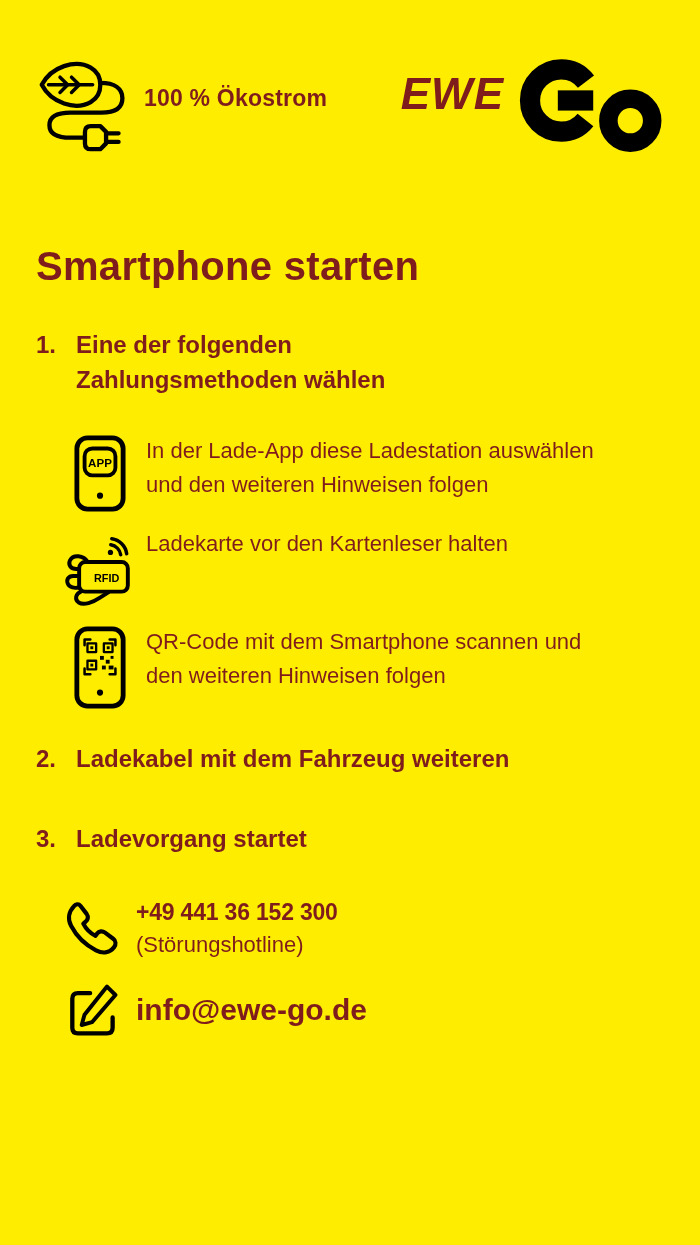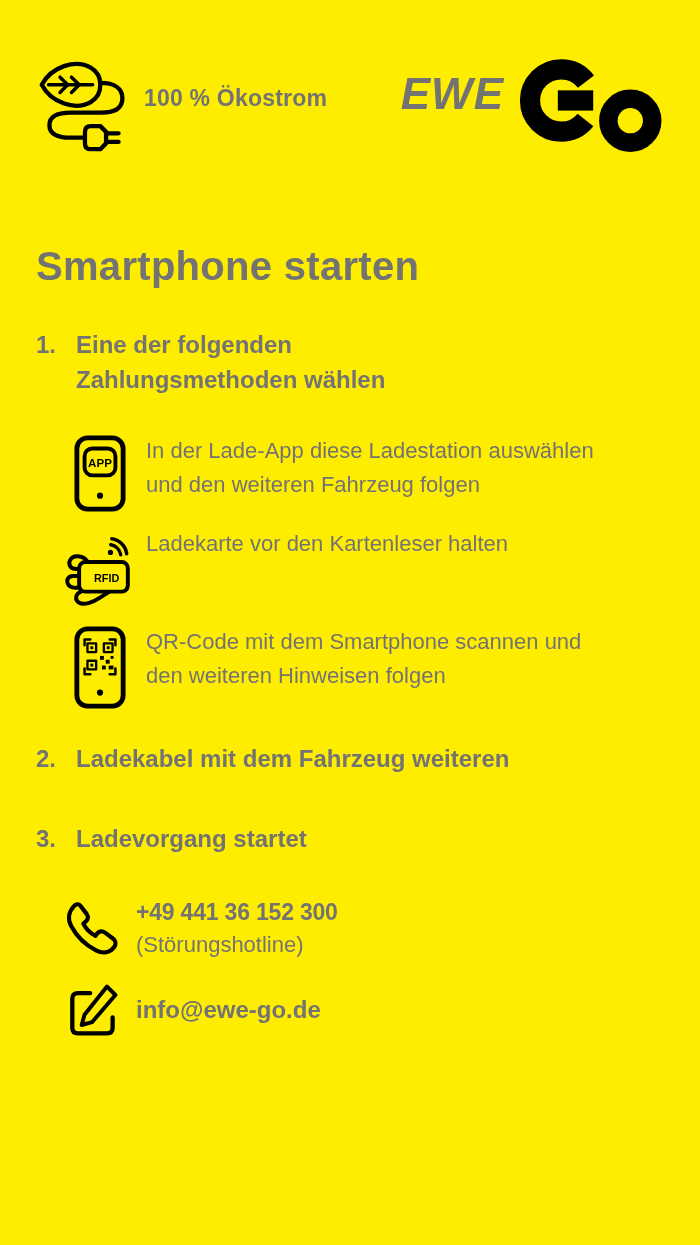--- a/index.html
+++ b/index.html
@@ -1,18 +1,18 @@
 <!DOCTYPE html>
 <html><head>
 <meta charset="utf-8">
 <style>
   * { margin:0; padding:0; box-sizing:border-box; }
   body { background:#fff; font-family:"Liberation Sans", sans-serif; }
   .page {
-    width:700px; height:1245px; background:#FFED00; color:#737373;
+    width:700px; height:1245px; background:#FFED00; color:#7f1d1d;
     overflow:hidden; padding:0 36px; position:relative;
   }
   
   .header { display:flex; align-items:center; padding-top:50px; height:160px; }
   .eco-block { display:flex; align-items:center; }
   .leaf-wrap svg { width:96px; height:104px; display:block; }
   .tagline { font-size:23px; font-weight:bold; margin-left:12px; margin-top:-14px; letter-spacing:0.2px; }
   .logo { margin-left:auto; display:flex; align-items:center; margin-top:-4px; }
   .logo-ewe { font-size:44px; font-weight:800; font-style:italic; letter-spacing:1px; margin-right:10px; margin-top:-18px; }
   .go-mark { width:150px; height:100px; display:block; }
@@ -34,21 +34,21 @@
   .method-text { font-size:22px; line-height:1.58; white-space:pre-line; margin-left:6px; max-width:530px; }
   
   .contact-row { display:flex; align-items:center; margin-left:26px; }
   .contact-row.phone-row { margin-top:42px; }
   .contact-row.email-row { margin-top:22px; }
   .contact-icon { width:74px; flex:none; display:flex; justify-content:flex-start; }
   .contact-icon svg { display:block; }
   .contact-text { margin-left:0; }
   .phone-number { font-size:23px; font-weight:bold; letter-spacing:-0.2px; }
   .phone-note { font-size:22px; font-weight:normal; margin-top:6px; }
-  .email-text { font-size:24px; font-weight:bold; }
+  .email-text { font-size:30px; font-weight:bold; }
   .stroke { fill:none; stroke:#000; stroke-linecap:round; stroke-linejoin:round; }
 </style>
 </head>
 <body>
 
 <div class="page">
 
   <div class="header">
     <div class="eco-block">
       <span class="leaf-wrap">
@@ -86,21 +86,21 @@
     <div class="method">
       <span class="method-icon">
         <svg viewBox="0 0 56 82" width="54" height="79">
           <rect class="stroke" stroke-width="5" x="4" y="4" width="48" height="74" rx="11"></rect>
           <rect class="stroke" stroke-width="4" x="12" y="15" width="32" height="28" rx="8"></rect>
           <text x="28" y="34" text-anchor="middle" font-family="Liberation Sans, sans-serif" font-size="12" font-weight="bold" fill="#000">APP</text>
           <circle cx="28" cy="64" r="3.2" fill="#000"></circle>
         </svg>
       </span>
       <span class="method-text">In der Lade-App diese Ladestation auswählen
-und den weiteren Fahrzeug folgen</span>
+und den weiteren Hinweisen folgen</span>
     </div>
 
     <div class="method">
       <span class="method-icon">
         <svg viewBox="0 0 92 92" width="84" height="84">
           <path class="stroke" stroke-width="4" d="M58.4 18.2 A 14 14 0 0 1 69.8 29.6"></path>
           <path class="stroke" stroke-width="4" d="M59.5 11.3 A 20 20 0 0 1 76.7 28.5"></path>
           <circle cx="58" cy="27" r="3" fill="#000"></circle>
           <rect class="stroke" stroke-width="4.5" x="22" y="38" width="56" height="34" rx="7"></rect>
           <text x="39" y="61" font-family="Liberation Sans, sans-serif" font-size="12.5" font-weight="bold" fill="#000">RFID</text>

